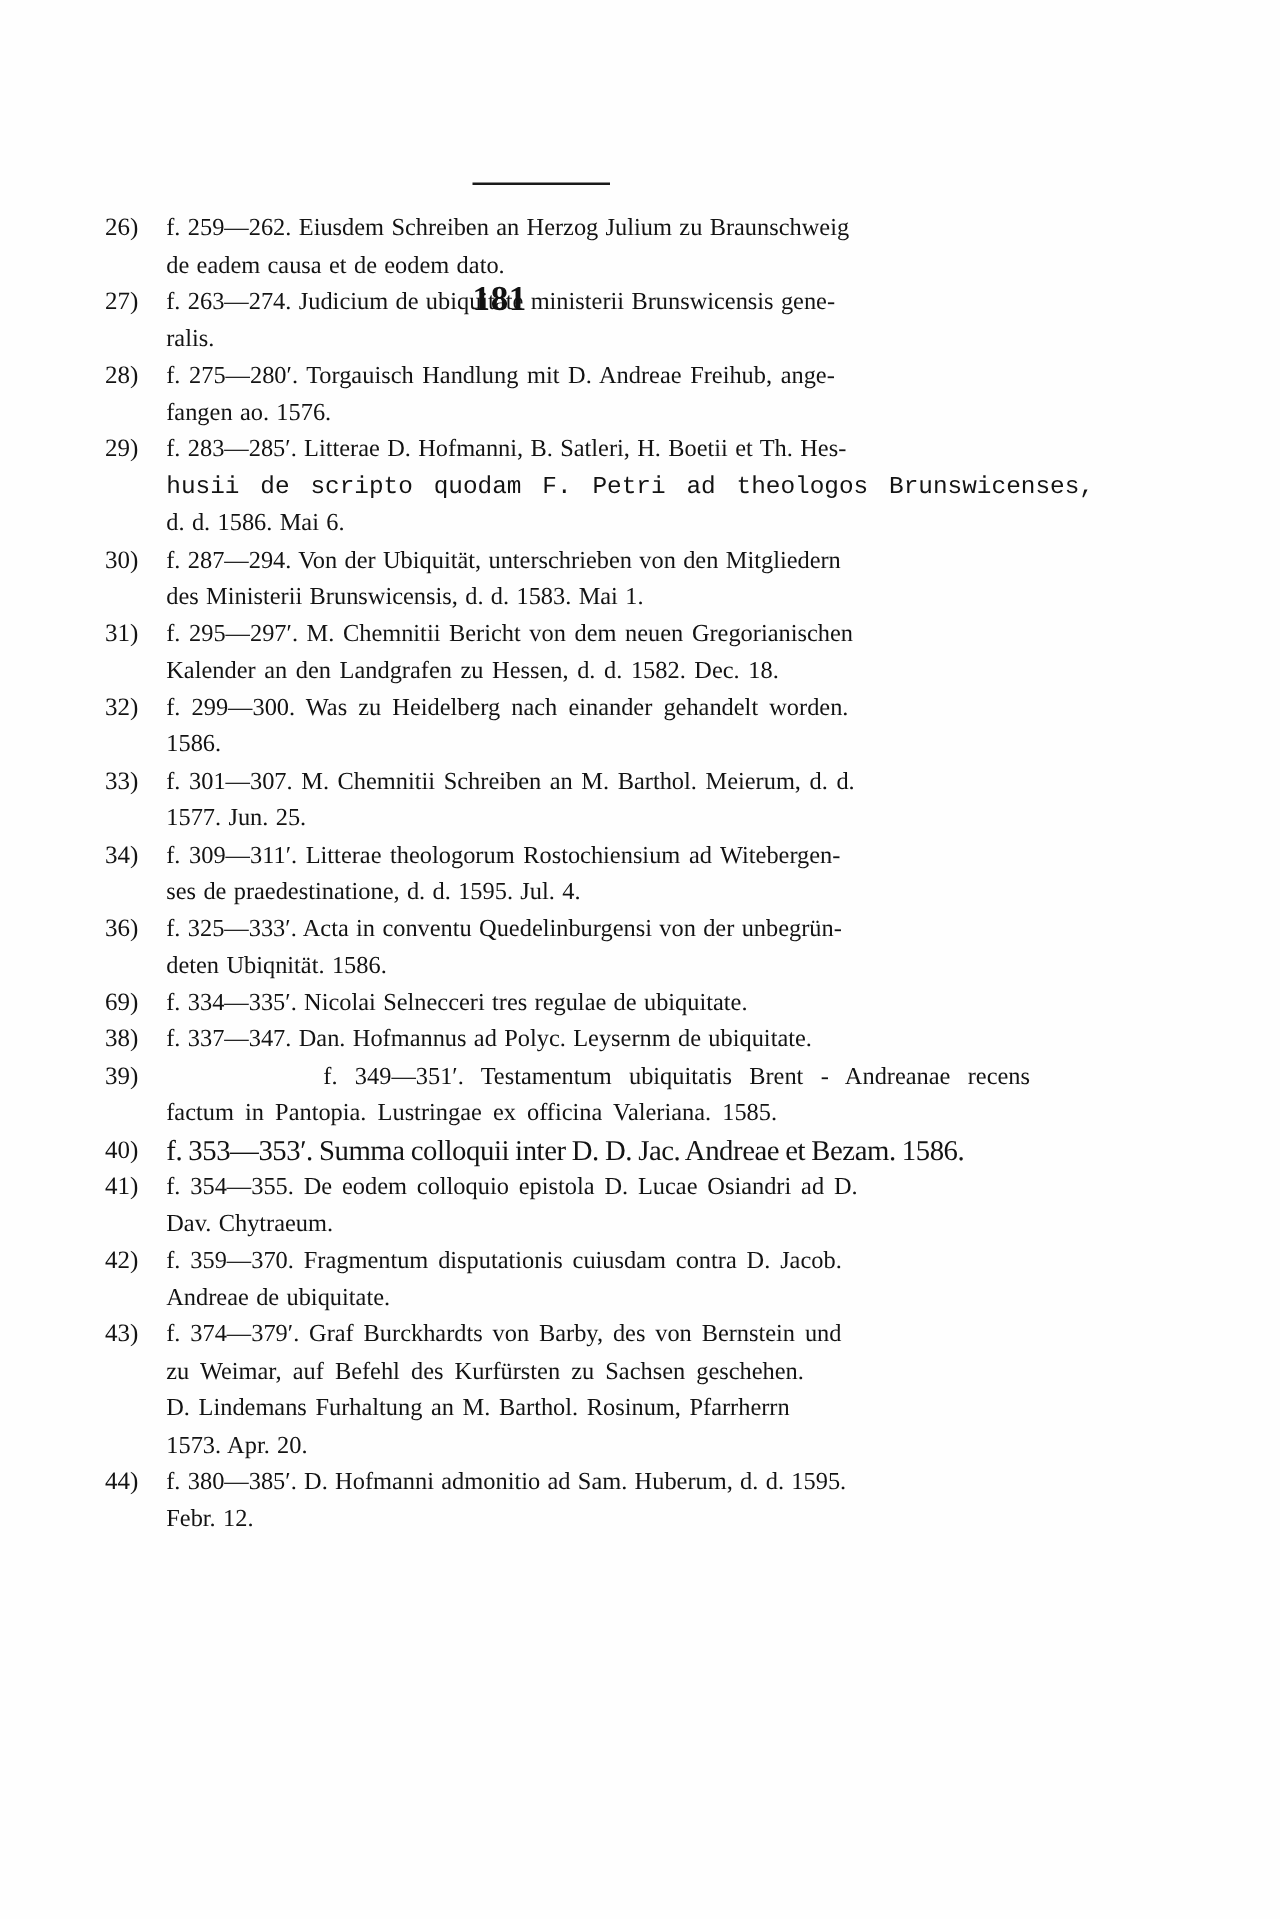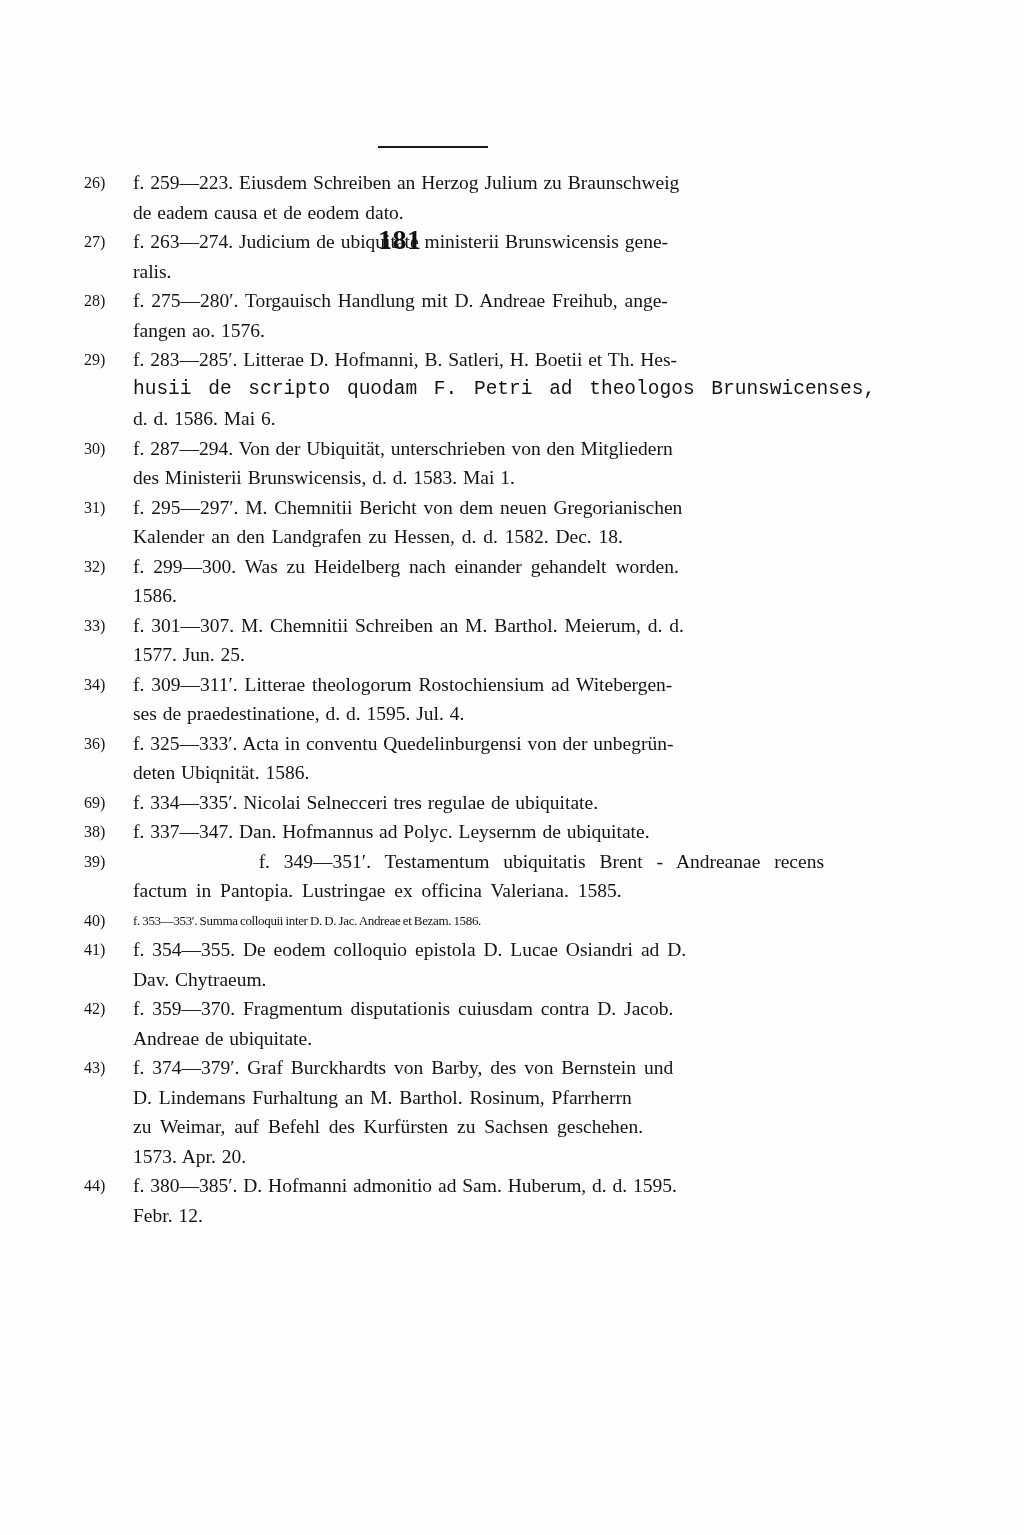--- a/index.html
+++ b/index.html
@@ -61,21 +61,21 @@
   .entry {
     position: relative;
     padding-left: 49px;
     margin-bottom: 0;
   }
   .num {
     position: absolute;
     left: 0;
     top: 0;
     width: 49px;
-    font-size: 16px;
+    font-size: 20px;
     line-height: 29.5px;
     white-space: nowrap;
     color: #131313;
   }
   .lines {
     font-size: 19.5px;
     line-height: 29.5px;
   }
   .ln {
     white-space: nowrap;
@@ -85,38 +85,38 @@
   
   .ln.w1  { word-spacing:  1px; }
   .ln.w2  { word-spacing:  2px; }
   .ln.w3  { word-spacing:  3px; }
   .ln.w4  { word-spacing:  4px; }
   .ln.w5  { word-spacing:  5px; font-family: Liberation Mono, monospace; }
   .ln.w9  { word-spacing:  9px; text-align: right; }
   .ln.tight {
     word-spacing: -0.5px;
     letter-spacing: -0.35px;
-    font-size: 13px;
+    font-size: 23px;
   }
 </style>
 </head>
 <body>
 
 <div class="page">
 
   <div class="head">
     <div class="folio">181</div>
   </div>
   <div class="head-rule"></div>
 
   <div class="list" id="entry-list">
       <div class="entry">
         <div class="num">26)</div>
         <div class="lines">
-          <div class="ln w1">f. 259—223. Eiusdem Schreiben an Herzog Julium zu Braunschweig</div>
+          <div class="ln w1">f. 259—262. Eiusdem Schreiben an Herzog Julium zu Braunschweig</div>
           <div class="ln w1">de eadem causa et de eodem dato.</div>
         </div>
       </div>
       <div class="entry">
         <div class="num">27)</div>
         <div class="lines">
           <div class="ln w1">f. 263—274. Judicium de ubiquitate ministerii Brunswicensis gene-</div>
           <div class="ln w1">ralis.</div>
         </div>
       </div>
@@ -213,22 +213,22 @@
         <div class="num">42)</div>
         <div class="lines">
           <div class="ln w3">f. 359—370. Fragmentum disputationis cuiusdam contra D. Jacob.</div>
           <div class="ln w1">Andreae de ubiquitate.</div>
         </div>
       </div>
       <div class="entry">
         <div class="num">43)</div>
         <div class="lines">
           <div class="ln w3">f. 374—379′. Graf Burckhardts von Barby, des von Bernstein und</div>
+          <div class="ln w4">zu Weimar, auf Befehl des Kurfürsten zu Sachsen geschehen.</div>
           <div class="ln w2">D. Lindemans Furhaltung an M. Barthol. Rosinum, Pfarrherrn</div>
-          <div class="ln w4">zu Weimar, auf Befehl des Kurfürsten zu Sachsen geschehen.</div>
           <div class="ln w1">1573. Apr. 20.</div>
         </div>
       </div>
       <div class="entry">
         <div class="num">44)</div>
         <div class="lines">
           <div class="ln w1">f. 380—385′. D. Hofmanni admonitio ad Sam. Huberum, d. d. 1595.</div>
           <div class="ln w1">Febr. 12.</div>
         </div>
       </div>

